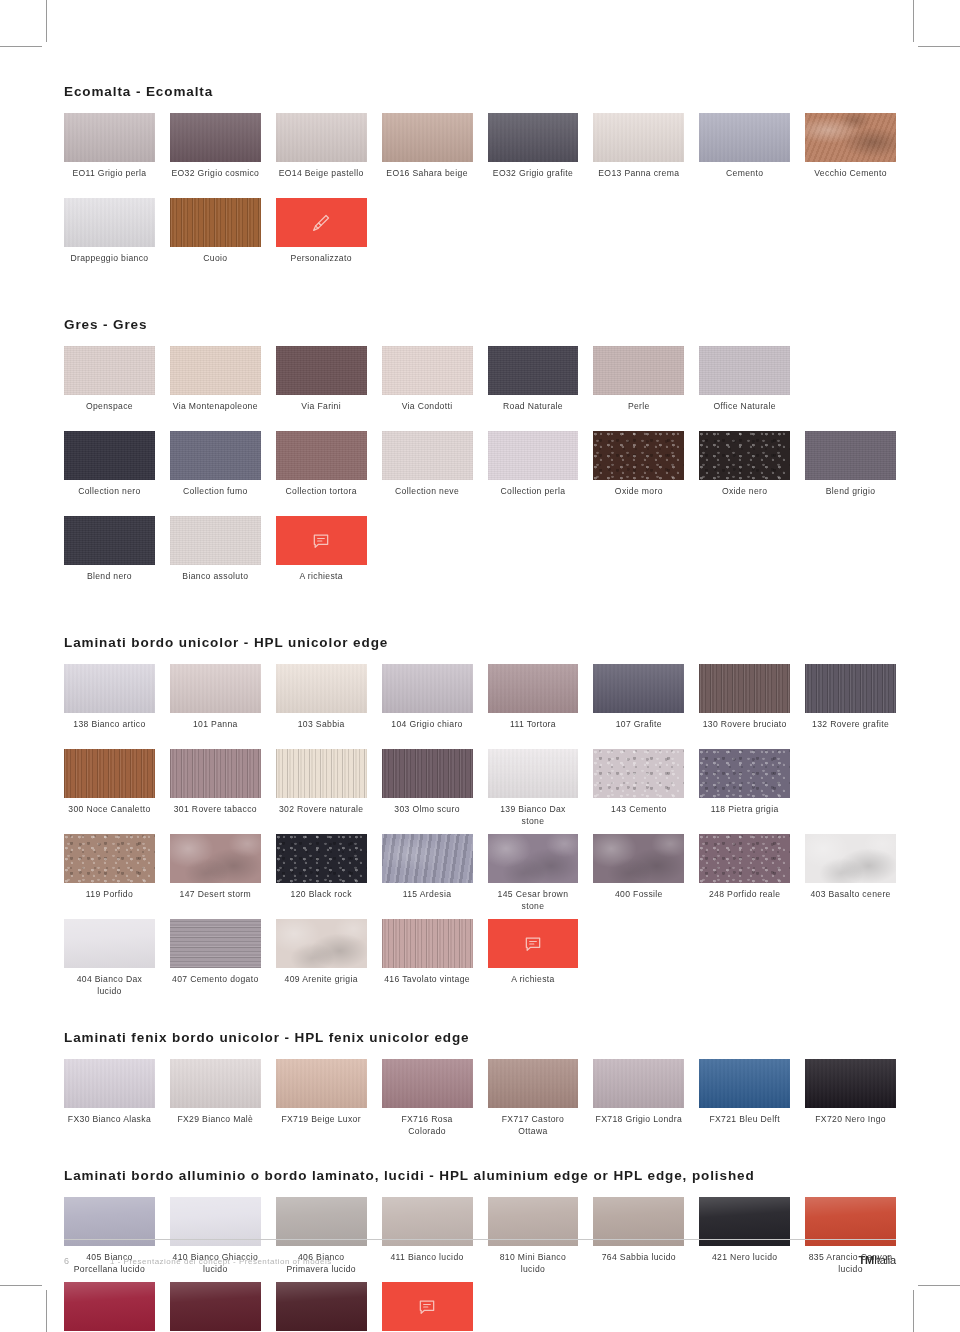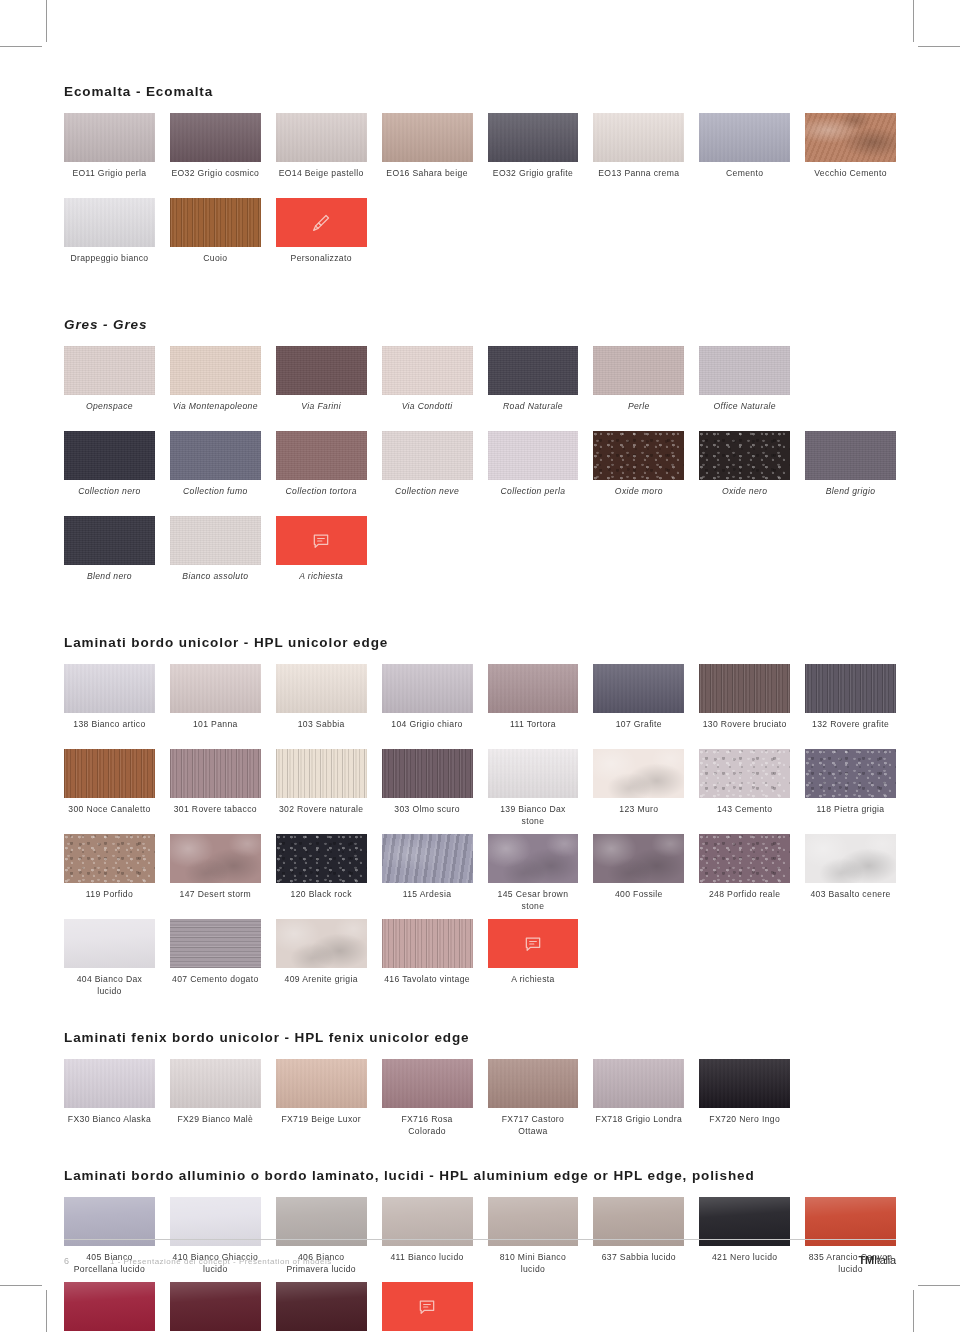--- a/index.html
+++ b/index.html
@@ -36,21 +36,21 @@
   .section { margin-bottom: 0; }
   .section-title {
     font-size: 13.5px;
     font-weight: bold;
     letter-spacing: 0.9px;
     color: #1d1d1d;
     margin: 0 0 14px 0;
     white-space: nowrap;
   }
   .sec-ecomalta   { padding-top: 84px; }
-  .sec-gres       { padding-top: 34px; font-style: italic; }
+  .sec-gres       { padding-top: 34px; }
   .sec-hpl        { padding-top: 34px; }
   .sec-fenix      { padding-top: 26px; }
   .sec-alu        { padding-top: 24px; }
 
   
   .grid {
     display: grid;
     grid-template-columns: repeat(8, 1fr);
     column-gap: 15px;
     row-gap: 0;
@@ -394,24 +394,20 @@
           </div>
           <div class="cell">
             <div class="sw tex-wood" style="background-color: rgb(108, 90, 99);"></div>
             <div class="cap">303 Olmo scuro</div>
           </div>
           <div class="cell">
             <div class="sw tex-vsoft" style="background-color: rgb(236, 232, 234);"></div>
             <div class="cap">139 Bianco Dax stone</div>
           </div>
           <div class="cell">
-            <div class="sw tex-cloud" style="background-color: rgb(240, 230, 225);"></div>
-            <div class="cap">123 Muro</div>
-          </div>
-          <div class="cell">
             <div class="sw tex-stone" style="background-color: rgb(207, 197, 202);"></div>
             <div class="cap">143 Cemento</div>
           </div>
           <div class="cell">
             <div class="sw tex-stone" style="background-color: rgb(111, 104, 124);"></div>
             <div class="cap">118 Pietra grigia</div>
           </div>
         </div>
         <div class="grid row">
           <div class="cell">
@@ -496,20 +492,24 @@
           </div>
           <div class="cell">
             <div class="sw tex-vsoft" style="background-color: rgb(169, 139, 131);"></div>
             <div class="cap">FX717 Castoro Ottawa</div>
           </div>
           <div class="cell">
             <div class="sw tex-vsoft" style="background-color: rgb(191, 176, 184);"></div>
             <div class="cap">FX718 Grigio Londra</div>
           </div>
           <div class="cell">
+            <div class="sw tex-vsoft" style="background-color: rgb(47, 93, 145);"></div>
+            <div class="cap">FX721 Bleu Delft</div>
+          </div>
+          <div class="cell">
             <div class="sw tex-vsoft" style="background-color: rgb(29, 24, 32);"></div>
             <div class="cap">FX720 Nero Ingo</div>
           </div>
         </div>
       </div>
       <div class="section sec-alu">
         <div class="section-title">Laminati bordo alluminio o bordo laminato, lucidi - HPL aluminium edge or HPL edge, polished</div>
         <div class="grid row">
           <div class="cell">
             <div class="sw tex-gloss" style="background-color: rgb(178, 176, 194);"></div>
@@ -526,21 +526,21 @@
           <div class="cell">
             <div class="sw tex-gloss" style="background-color: rgb(194, 182, 177);"></div>
             <div class="cap">411 Bianco lucido</div>
           </div>
           <div class="cell">
             <div class="sw tex-gloss" style="background-color: rgb(188, 174, 168);"></div>
             <div class="cap">810 Mini Bianco lucido</div>
           </div>
           <div class="cell">
             <div class="sw tex-gloss" style="background-color: rgb(181, 166, 159);"></div>
-            <div class="cap">637 Sabbia lucido</div>
+            <div class="cap">764 Sabbia lucido</div>
           </div>
           <div class="cell">
             <div class="sw tex-gloss" style="background-color: rgb(35, 34, 40);"></div>
             <div class="cap">421 Nero lucido</div>
           </div>
           <div class="cell">
             <div class="sw tex-gloss" style="background-color: rgb(200, 70, 47);"></div>
             <div class="cap">835 Arancio Canyon lucido</div>
           </div>
         </div>

